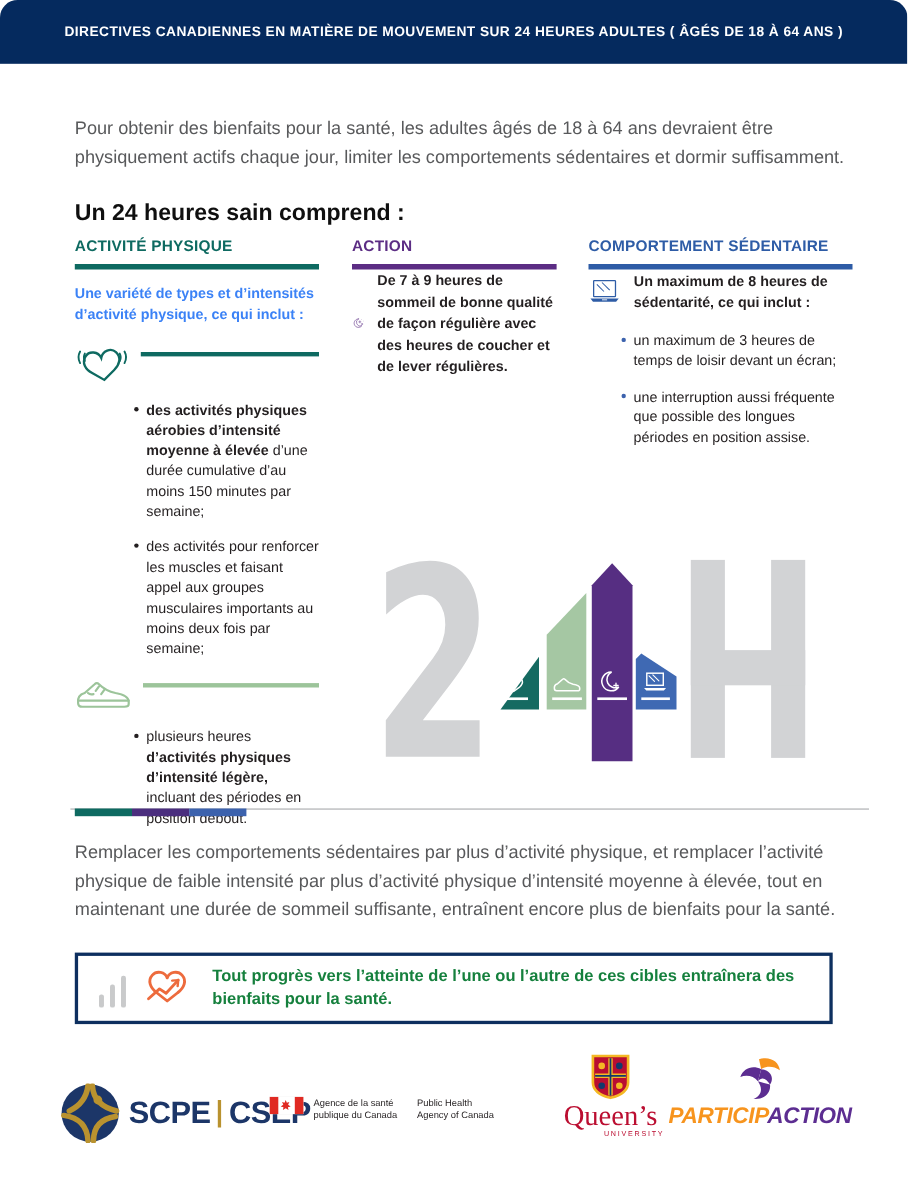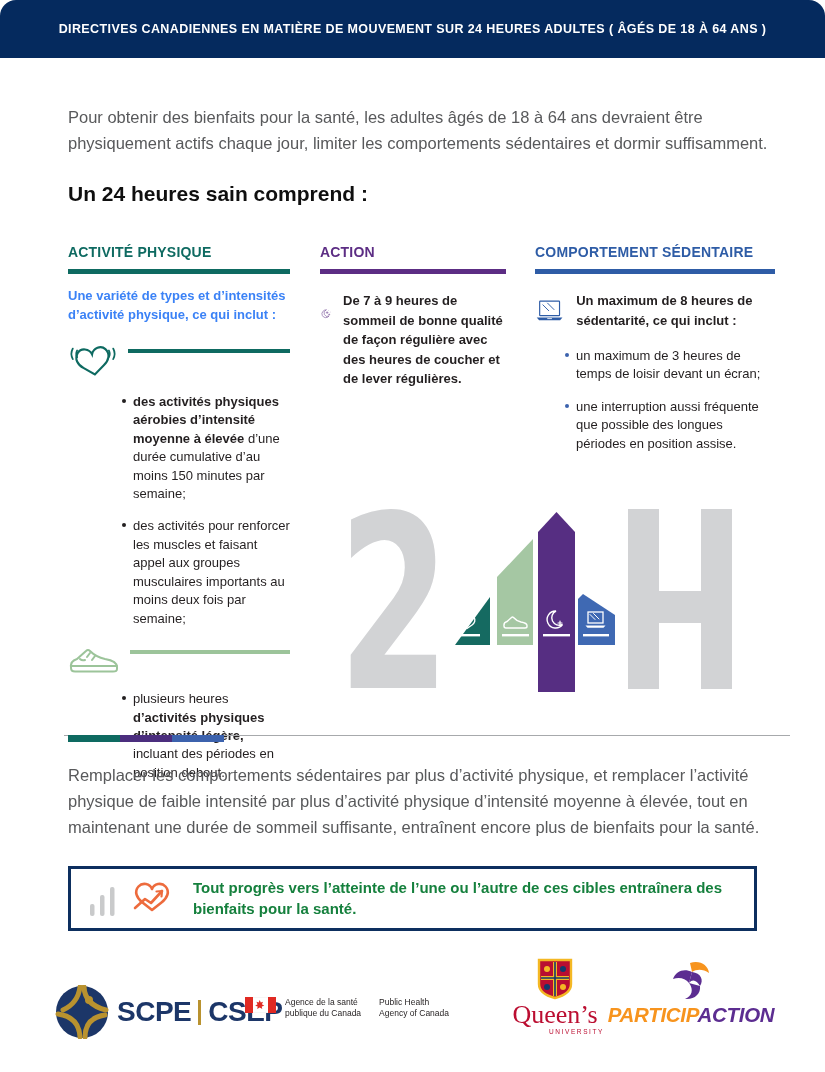--- a/index.html
+++ b/index.html
@@ -19,21 +19,21 @@
   
   .intro {
     position:absolute; left:68px; top:104px; width:708px;
     font-size:16.5px; line-height:1.6; color:#58595b;
   }
   .section-heading {
     position:absolute; left:68px; top:182px;
     font-size:21px; font-weight:bold; color:#0f0f0f;
   }
   
-  .col { position:absolute; top:244px; }
+  .col { position:absolute; top:215px; }
   .col1 { left:68px;  width:222px; }
   .col2 { left:320px; width:186px; }
   .col3 { left:535px; width:240px; }
   .col-title { font-size:14px; font-weight:bold; letter-spacing:.2px; white-space:nowrap; }
   .teal-t   { color:#0e6a61; }
   .purple-t { color:#5c2d84; }
   .blue-t   { color:#2e5ca6; }
   .col-rule { height:5px; margin-top:9px; }
   .teal-bg   { background:#0e6a61; }
   .green-bg  { background:#9cc49a; }
@@ -41,21 +41,21 @@
   .blue-bg   { background:#2e5ca6; }
   .col-lead { margin-top:13px; font-size:13px; font-weight:bold; line-height:1.45; color:#3b82f6; }
   .icon-row { display:flex; align-items:flex-start; margin-top:16px; }
   .icon-row .bar { flex:1; height:4px; margin-top:8px; margin-left:10px; }
   .bullets { margin-left:54px; margin-top:10px; }
   .bullet { display:flex; margin-bottom:14px; }
   .dot { width:4px; height:4px; border-radius:50%; background:#231f20; margin:6px 7px 0 0; flex:none; }
   .dot-blue { background:#3c62ad; }
   .btxt { font-size:13px; line-height:1.42; color:#231f20; }
   .btxt strong { font-weight:bold; }
-  .side-row { display:flex; align-items:flex-start; margin-top:17px; }
+  .side-row { display:flex; align-items:center; }
   .side-row .txt { font-size:13px; font-weight:bold; line-height:1.5; margin-left:12px; color:#231f20; }
   .c3-bullets { margin-left:30px; margin-top:16px; }
   .c3-bullets .btxt { font-size:13px; }
   
   .g24 { position:absolute; left:330px; top:495px; }
   
   .divider { position:absolute; left:64px; top:735px; width:726px; border-top:1px solid #a7a9ac; }
   .divider .seg { position:absolute; top:-1px; height:7px; width:52px; }
   .divider .s1 { left:4px; }
   .divider .s2 { left:56px; }

